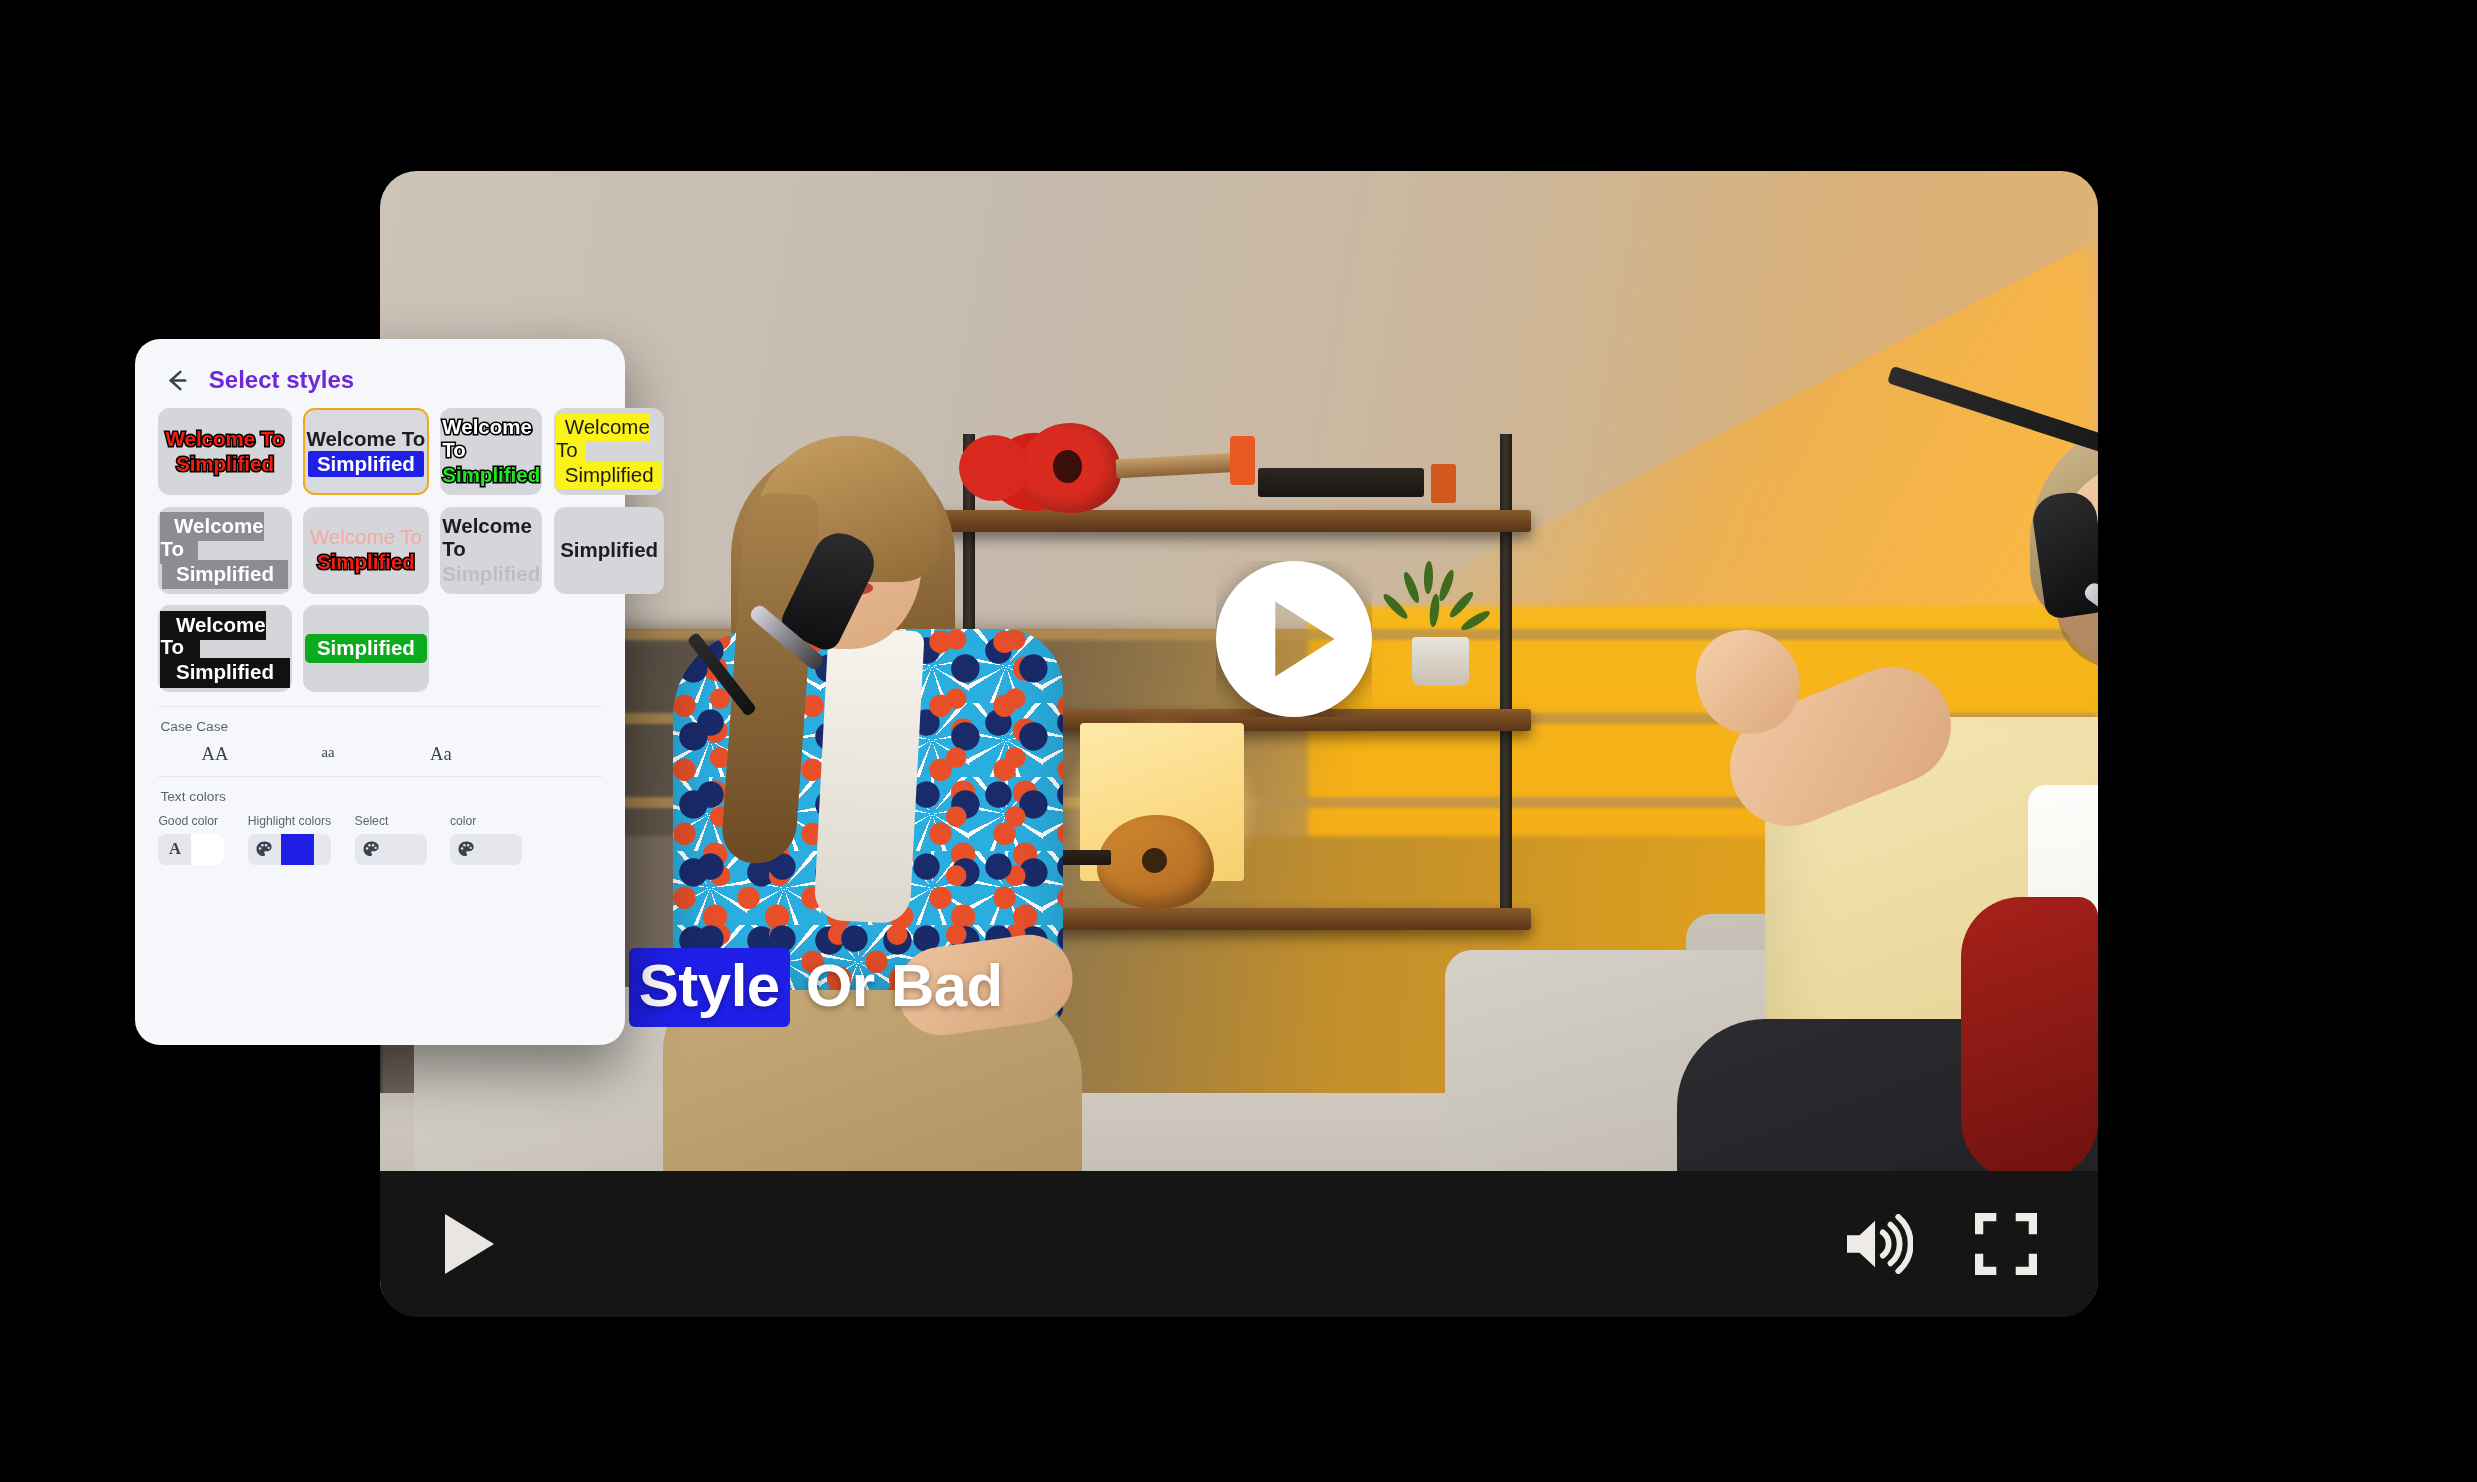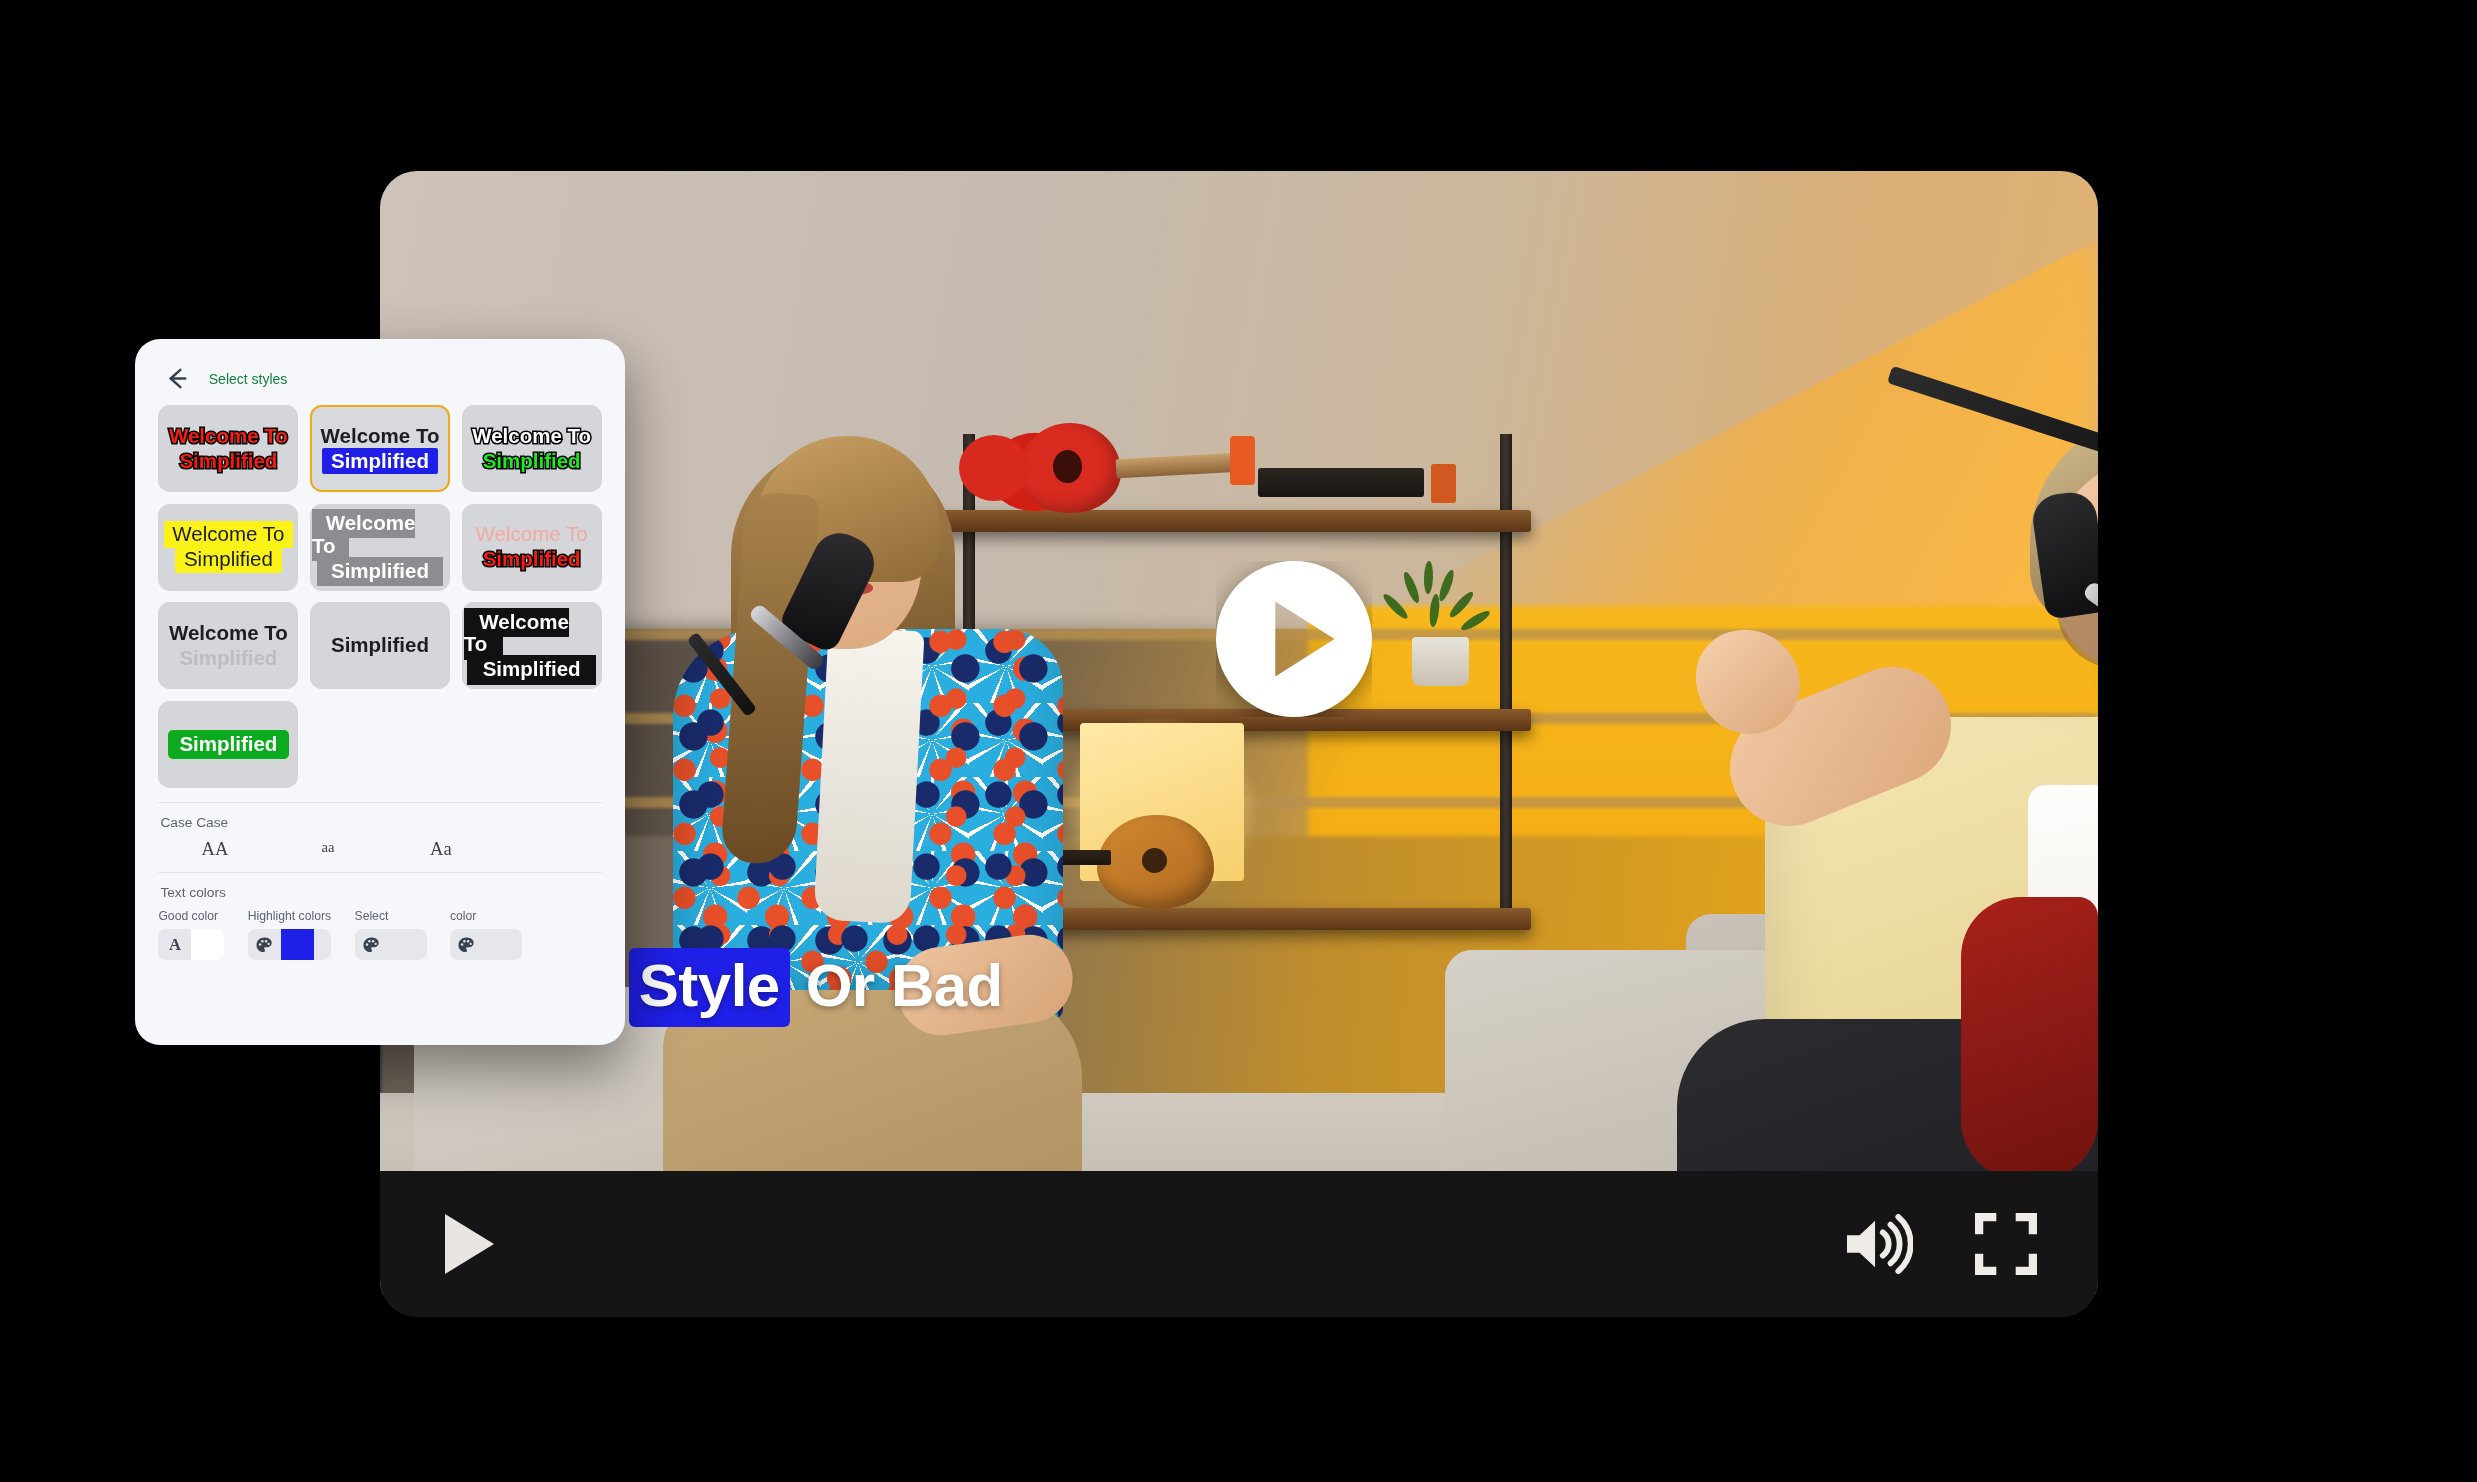--- a/index.html
+++ b/index.html
@@ -318,23 +318,23 @@
   
   .panel {
     position:absolute; left:135px; top:339px; width:490px; height:706px;
     background:#f6f7fb; border-radius:25px;
     box-shadow: 0 23.4px 59px rgba(0,0,0,.45);
     padding: 21.5px 23.4px 0 23.4px;
     z-index: 20;
   }
   .panel-head { display:flex; align-items:center; gap:19.5px; margin: 5.9px 0 13.7px 5.9px; }
   .back-arrow { width:25px; height:25px; display:block; cursor:pointer; }
-  .panel-title { font-size:14px; font-weight:normal; color:#15803d; }
-
-  .style-grid { display:grid; grid-template-columns: 1fr 1fr 1fr; gap: 11.7px 11.7px; }
+  .panel-title { font-size:24px; font-weight:bold; color:#6d28d9; }
+
+  .style-grid { display:grid; grid-template-columns: 1fr 1fr 1fr 1fr; gap: 11.7px 11.7px; }
   .style-card {
     background:#d5d6da; border-radius:11.7px; height:87px;
     display:flex; flex-direction:column; align-items:center; justify-content:center;
     cursor:pointer; border:2px solid transparent; gap:2px;
   }
   .style-card.selected { background:#d8d9dd; border:2px solid #f0a818; }
   .sl { font-size:20.5px; font-weight:bold; line-height:1.12; }
 
   
   .v-red-stroke { color:#f41d10; -webkit-text-stroke:3.1px #000; paint-order: stroke fill; }

